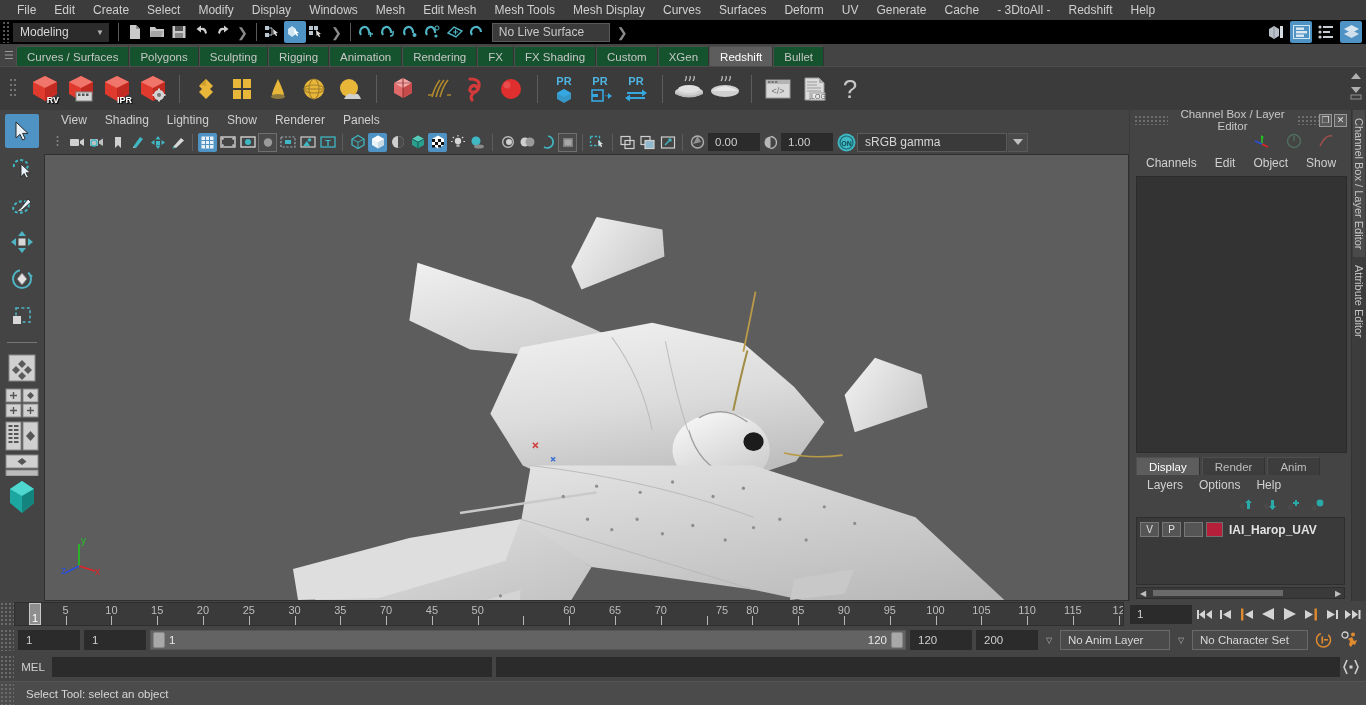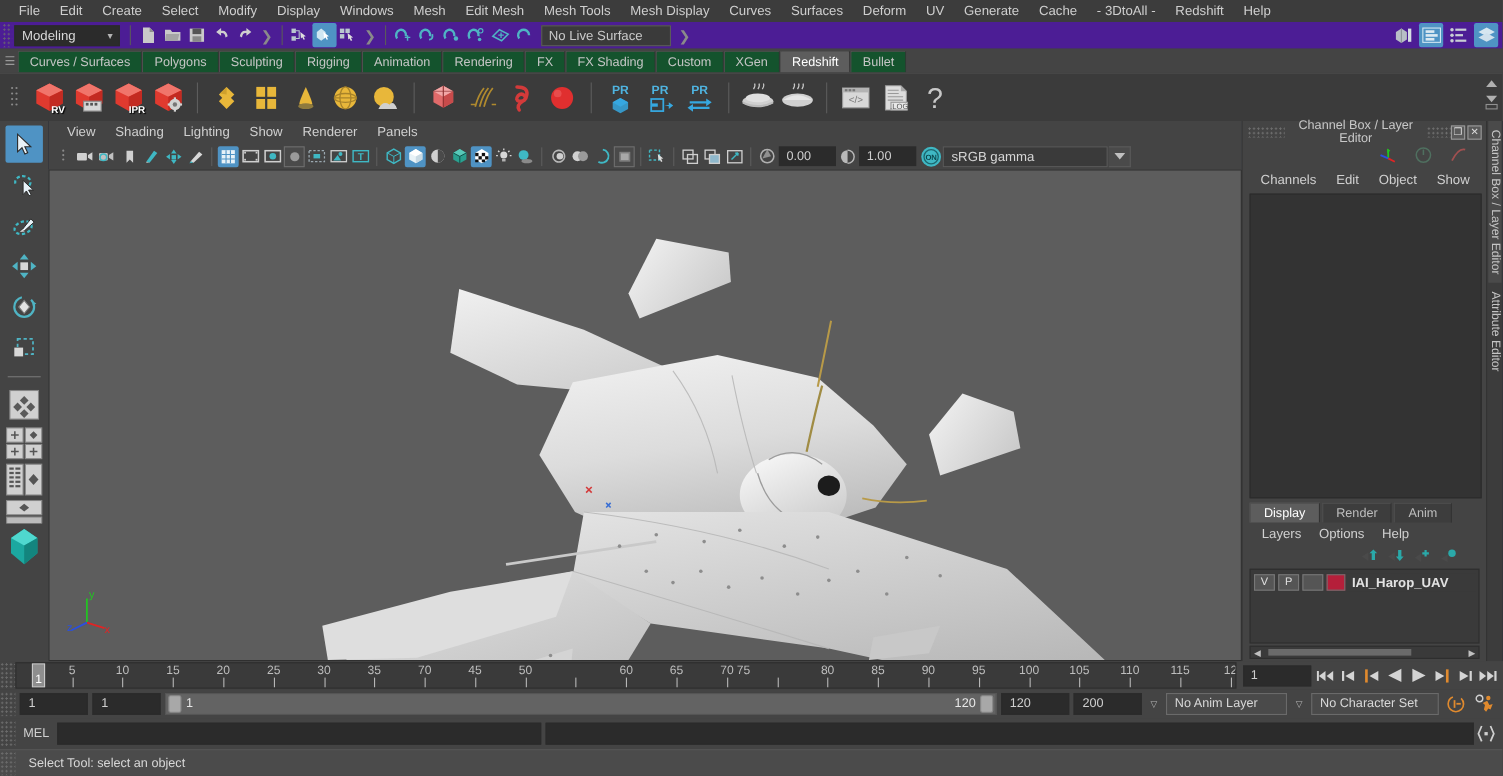--- a/index.html
+++ b/index.html
@@ -10,21 +10,21 @@
     font-size:12px; color:#d3d3d3;
     -webkit-font-smoothing:antialiased;
   }
   .app{ width:1366px; height:705px; display:flex; flex-direction:column; background:#444444; position:relative;}
 
   
   .menubar{ height:20px; background:#3c3c3c; display:flex; align-items:center; padding-left:8px; flex:0 0 20px;}
   .menubar .mi{ padding:0 9px; height:20px; line-height:20px; color:#cfcfcf; font-size:12px; white-space:nowrap; cursor:default;}
 
   
-  .statusline{ height:24px; background:#4c1d95; display:flex; align-items:center; flex:0 0 24px; padding-left:2px; position:relative;}
+  .statusline{ height:24px; background:#000000; display:flex; align-items:center; flex:0 0 24px; padding-left:2px; position:relative;}
   .gripv{ width:9px; height:22px; background-image:radial-gradient(#6b6b6b 1px, transparent 1px); background-size:4px 4px; opacity:.8; margin-right:2px;}
   .menuset{ display:flex; align-items:center; background:#2b2b2b; border:1px solid #2b2b2b; height:19px; width:96px; margin-right:4px;}
   .menuset span{ padding-left:6px; font-size:12px; color:#d8d8d8; flex:1;}
   .menuset .arw{ width:16px; text-align:center; color:#b4b4b4; font-size:8px;}
   .sep{ width:1px; height:18px; background:#5a5a5a; margin:0 5px;}
   .sbtn{ width:22px; height:22px; display:flex; align-items:center; justify-content:center; position:relative;}
   .sbtn.sel{ background:#4f93c4; border-radius:2px;}
   .brk{ color:#8a8a8a; font-size:13px; padding:0 3px;}
   .livefield{ background:#3a3a3a; border:1px solid #5a5a5a; height:19px; line-height:17px; width:118px; padding-left:6px; font-size:12px; color:#c9c9c9; margin:16px 4px;}
   .rightstatus{ position:absolute; right:4px; top:0; height:24px; display:flex; align-items:center; gap:3px;}
@@ -1139,21 +1139,21 @@
         <div class="ticklbl" style="left: 462.694px;">50</div>
         <div class="tick" style="left: 508.479px;"></div>
         <div class="ticklbl" style="left: 508.479px; margin-top: 48px;">55</div>
         <div class="tick" style="left: 554.264px;"></div>
         <div class="ticklbl" style="left: 554.264px;">60</div>
         <div class="tick" style="left: 600.05px;"></div>
         <div class="ticklbl" style="left: 600.05px;">65</div>
         <div class="tick" style="left: 645.835px;"></div>
         <div class="ticklbl" style="left: 645.835px;">70</div>
         <div class="tick" style="left: 691.62px;"></div>
-        <div class="ticklbl" style="left: 661px;">75</div>
+        <div class="ticklbl" style="left: 707px;">75</div>
         <div class="tick" style="left: 737.405px;"></div>
         <div class="ticklbl" style="left: 737.405px;">80</div>
         <div class="tick" style="left: 783.19px;"></div>
         <div class="ticklbl" style="left: 783.19px;">85</div>
         <div class="tick" style="left: 828.975px;"></div>
         <div class="ticklbl" style="left: 828.975px;">90</div>
         <div class="tick" style="left: 874.76px;"></div>
         <div class="ticklbl" style="left: 874.76px;">95</div>
         <div class="tick" style="left: 920.545px;"></div>
         <div class="ticklbl" style="left: 920.545px;">100</div>

